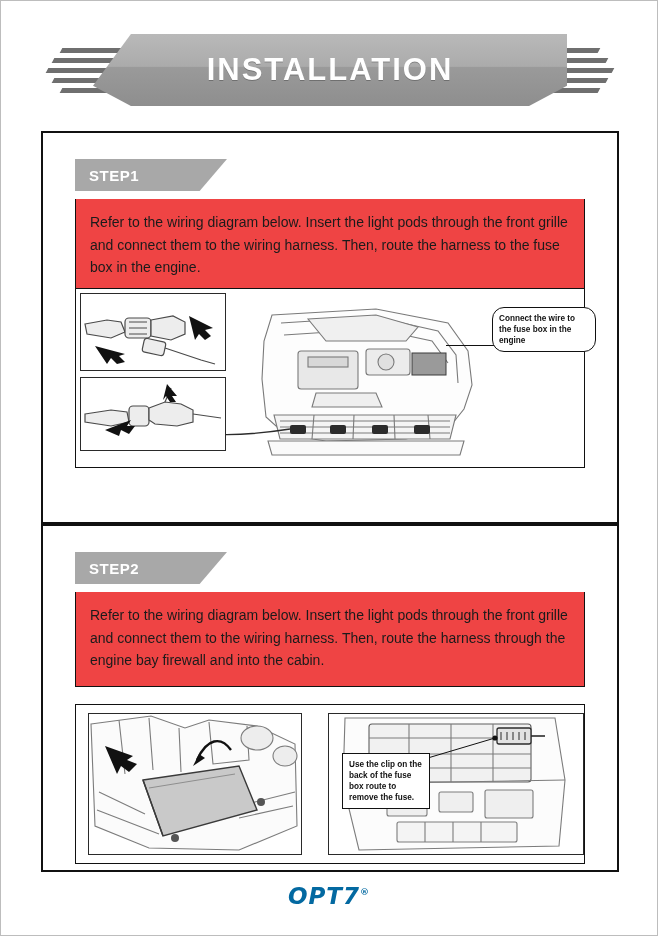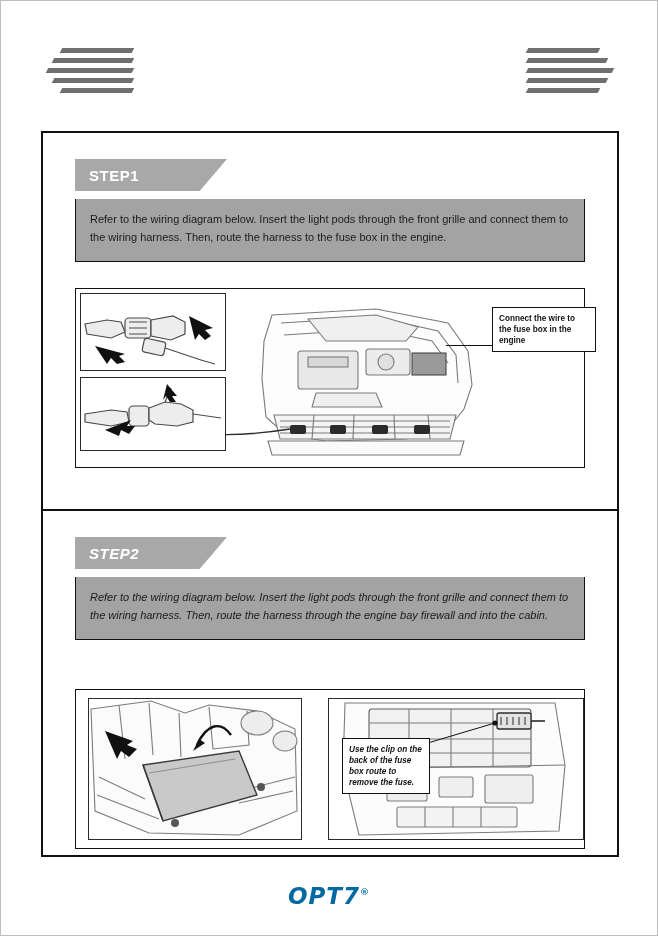--- a/index.html
+++ b/index.html
@@ -76,21 +76,21 @@
 
   
   .card {
     position: absolute;
     left: 40px;
     width: 578px;
     border: 2px solid #111;
     background: #fff;
   }
   #card-step1 { top: 130px; height: 393px; }
-  #card-step2 { top: 508px; height: 348px; font-style: italic; }
+  #card-step2 { top: 523px; height: 348px; }
 
   .step-tag {
     position: absolute;
     left: 32px;
     top: 26px;
     width: 152px;
     height: 32px;
     background: #a8a8a8;
     clip-path: polygon(0 0, 100% 0, 82% 100%, 0 100%);
     display: flex;
@@ -105,24 +105,24 @@
   }
 
   .step-desc {
     position: absolute;
     left: 32px;
     right: 32px;
     top: 66px;
     border: 1px solid #111;
     border-top: none;
     padding: 12px 14px 14px 14px;
-    font-size: 11px;
+    font-size: 14px;
     line-height: 1.62;
     color: #1b1b1b;
-    background: #a3a3a3;
+    background: #ef4444;
   }
   .step-desc::before {
     content: "";
     position: absolute;
     top: -1px; left: -1px;
     width: 153px;
     height: 1px;
     background: transparent;
   }
 
@@ -198,20 +198,23 @@
       <div class="ln stripe s3"></div>
       <div class="ln stripe s4"></div>
       <div class="ln stripe s5"></div>
     </div>
     <div class="stripes right">
       <div class="ln stripe s1"></div>
       <div class="ln stripe s2"></div>
       <div class="ln stripe s3"></div>
       <div class="ln stripe s4"></div>
       <div class="ln stripe s5"></div>
+    </div>
+    <div class="banner">
+      <div class="banner-title">INSTALLATION</div>
     </div>
   </div>
 
   <div class="card" id="card-step1">
 
     <div class="step-tag">
       <span class="step-tag-label">STEP1</span>
     </div>
 
     <div class="step-desc">Refer to the wiring diagram below. Insert the light pods through the front grille and connect them to the wiring harness. Then, route the harness to the fuse box in the engine.</div>
@@ -281,21 +284,21 @@
             <path d="M84 24 L90 10" fill="none"></path>
           </g>
           <g fill="#111">
             <path d="M86 6 L96 18 L91 18 L95 24 L89 24 L85 18 L82 22 Z"></path>
             <path d="M24 52 L50 42 L46 48 L54 48 L48 56 L40 52 L38 58 Z"></path>
           </g>
         </svg>
       </div>
 
       <div class="lead-line" style="left:370px; top:56px; width:58px;"></div>
-      <div class="callout" style="left:416px; top:18px; width:104px;">Connect the wire to the fuse box in the engine</div>
+      <div class="callout" style="left:416px; top:18px; width:104px;border-radius:12px;">Connect the wire to the fuse box in the engine</div>
     </div>
   </div>
 
   <div class="card" id="card-step2">
 
     <div class="step-tag">
       <span class="step-tag-label">STEP2</span>
     </div>
 
     <div class="step-desc">Refer to the wiring diagram below. Insert the light pods through the front grille and connect them to the wiring harness. Then, route the harness through the engine bay firewall and into the cabin.</div>

